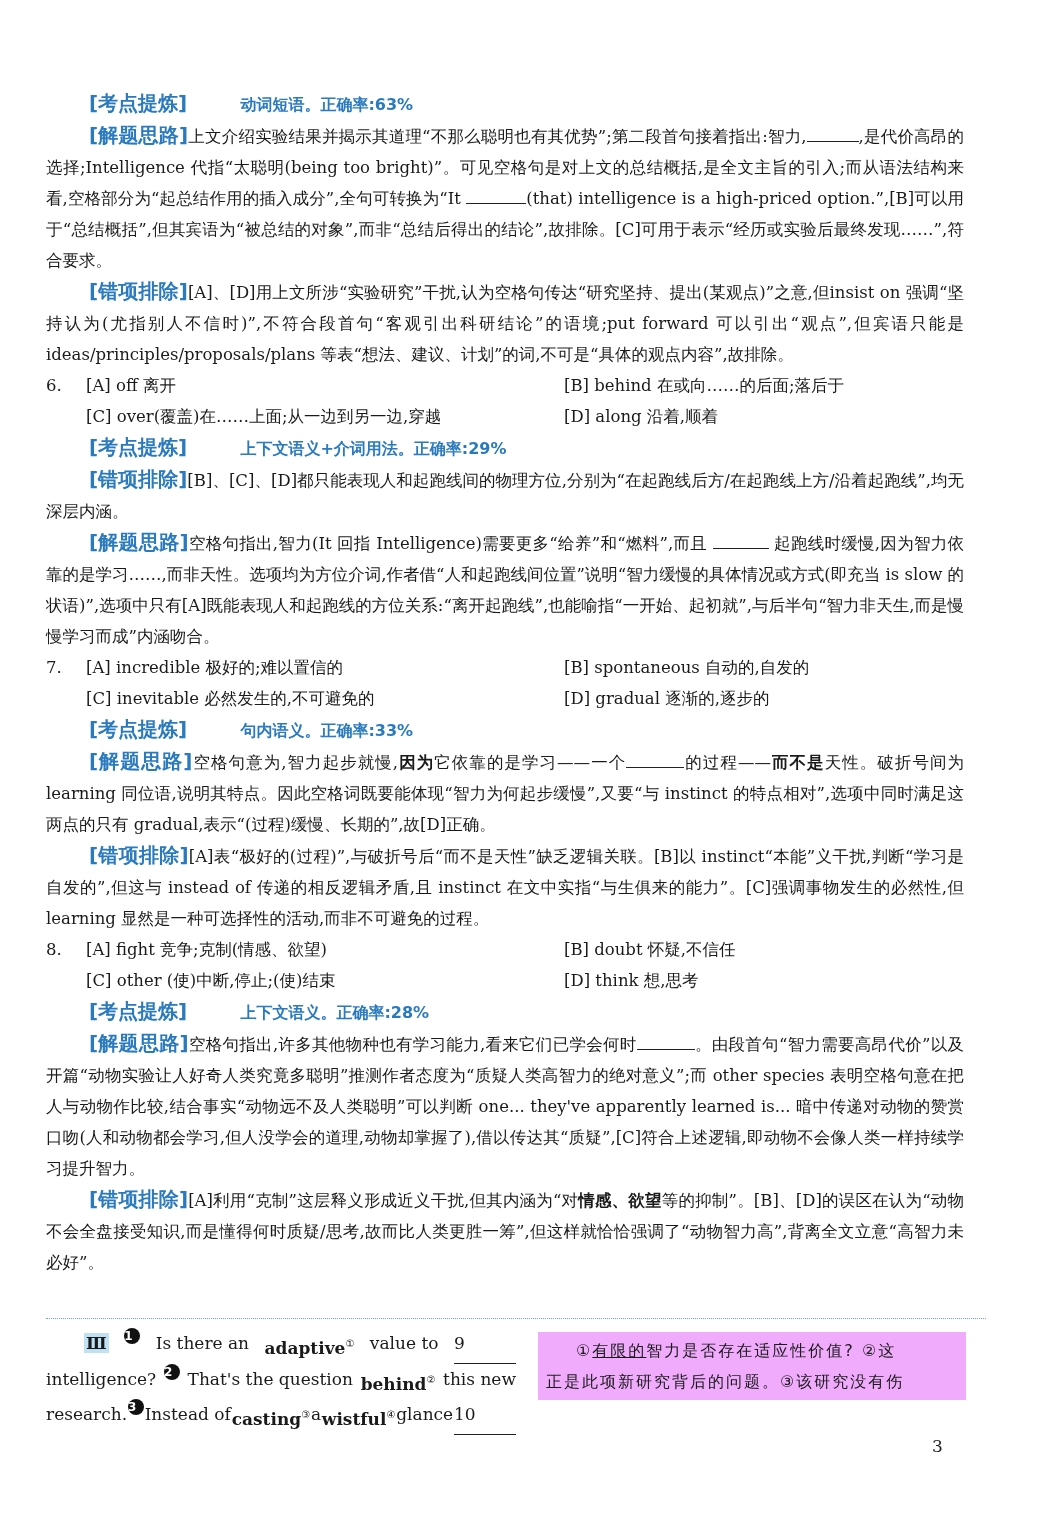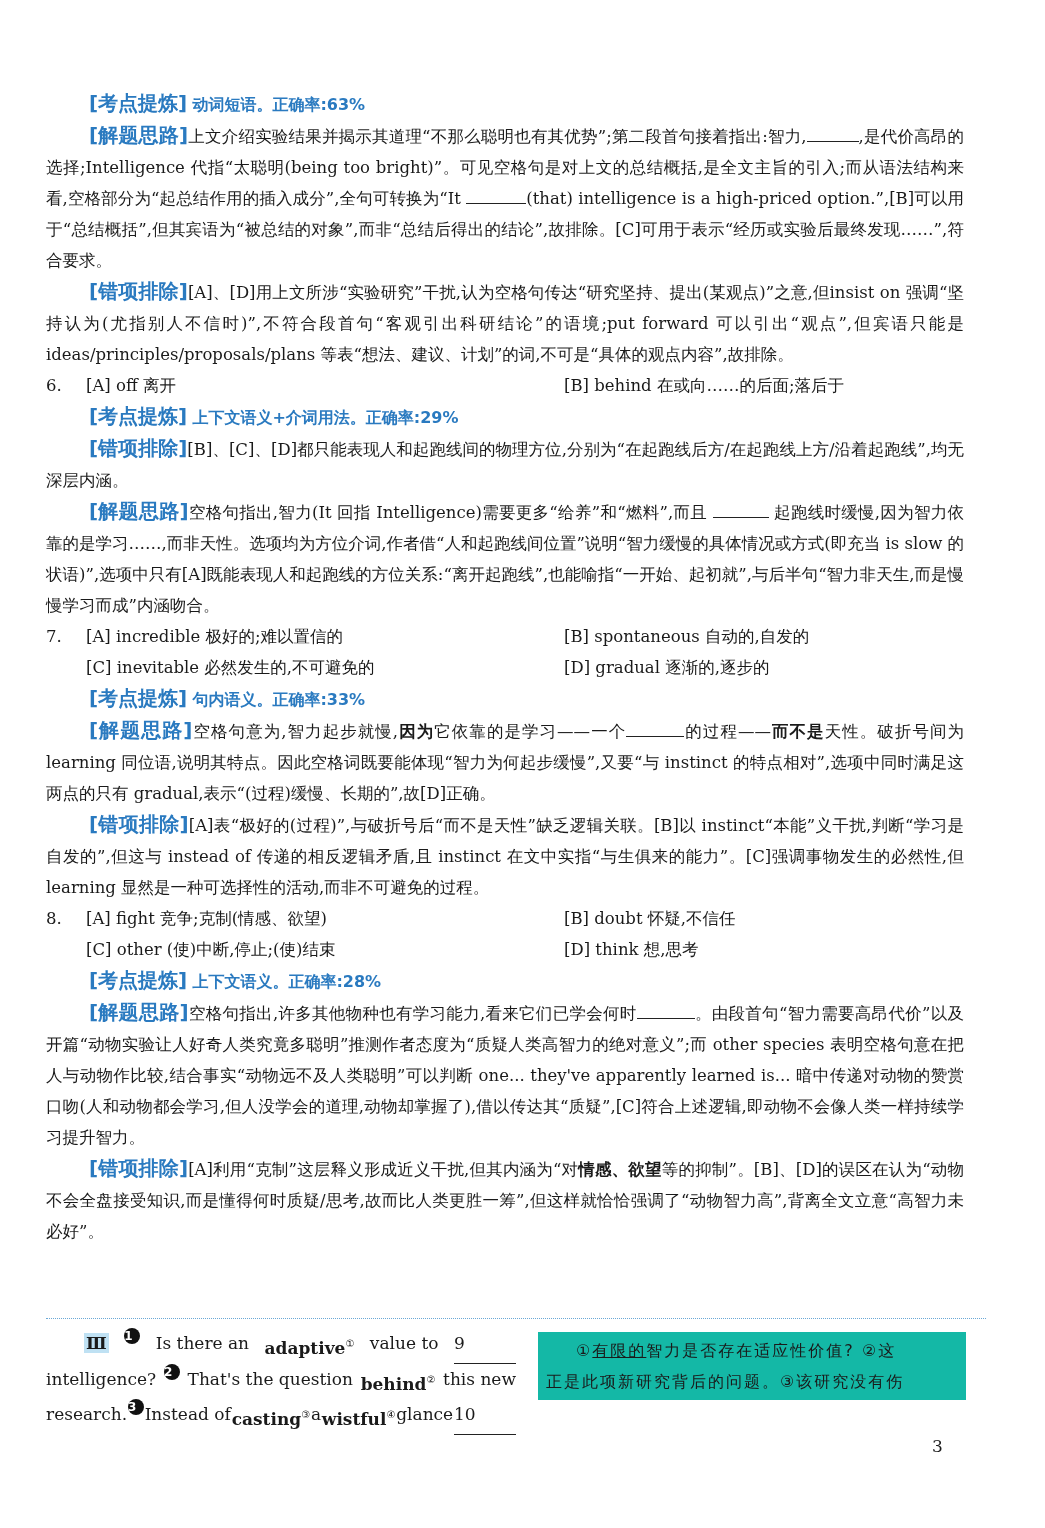--- a/index.html
+++ b/index.html
@@ -1,55 +1,60 @@
 <!DOCTYPE html>
 <html><head>
 <meta charset="utf-8">
 <style>
   html, body { margin:0; padding:0; background:#ffffff; }
   body { width:1045px; height:1528px; position:relative; overflow:hidden;
          font-family:"DejaVu Serif","Liberation Serif",serif; color:#1a1a1a; }
   .page { position:absolute; left:46px; top:88px; width:918px; font-size:16.5px; line-height:31px; }
   .p { margin:0; text-align:justify; text-indent:2.6em; }
   .tag { color:#2a7ac0; font-family:"DejaVu Sans","Liberation Sans",sans-serif; font-weight:bold; font-size:20px; }
-  .blue { color:#2a7ac0; font-family:"DejaVu Sans","Liberation Sans",sans-serif; font-weight:bold; font-size:16px; }
+  .blue { color:#2a7ac0; font-family:"DejaVu Sans","Liberation Sans",sans-serif; font-weight:bold; font-size:16px;margin-left:48px; }
   .blank { display:inline-block; border-bottom:1px solid #222; vertical-align:baseline; height:1em; }
   .opts { display:flex; flex-wrap:wrap; }
   .opt-row { display:flex; width:100%; }
   .num { width:40px; flex:none; }
   .opt-l { width:478px; flex:none; }
   .opt-r { flex:1; }
   .indent { width:40px; flex:none; }
   .bold { font-weight:bold; }
   .divider { position:absolute; left:46px; top:1318px; width:940px; border-top:1px dotted #6aa8d6; }
   .eng { position:absolute; left:46px; top:1328px; width:470px; font-size:17px; line-height:31px; text-align:justify; text-align-last:justify; }
   .eng .line { display:flex; justify-content:space-between; white-space:nowrap; }
   .roman { background:#bfe1f3; color:#1a1a1a; padding:0 2px; font-weight:bold; }
   .circ { display:inline-block; width:16px; height:16px; border-radius:50%; background:#111; color:#fff; font-size:12px; line-height:16px; text-align:center; font-family:"DejaVu Sans",sans-serif; font-weight:bold; vertical-align:1px; }
   sup { font-size:10px; }
   .ans-blank { display:inline-block; width:62px; border-bottom:1px solid #222; text-align:center; }
-  .trans { position:absolute; left:538px; top:1332px; width:428px; height:68px; background:#14b8a6;
+  .trans { position:absolute; left:538px; top:1332px; width:428px; height:68px; background:#f0abfc;
            font-family:"DejaVu Sans","Liberation Sans",sans-serif; font-size:16px; line-height:31px; padding:3px 8px; box-sizing:border-box; letter-spacing:2px; }
   .trans .u { text-decoration:underline; }
   .pagenum { position:absolute; left:932px; top:1436px; font-size:17px; }
 </style>
 </head>
 <body>
 
 <div class="page">
 
   <p class="p"><span class="tag">[考点提炼]</span> <span class="blue">动词短语。正确率:63%</span></p>
   <p class="p"><span class="tag">[解题思路]</span><span>上文介绍实验结果并揭示其道理“不那么聪明也有其优势”;第二段首句接着指出:智力,</span><span class="blank" style="width:52px"></span><span>,是代价高昂的选择;Intelligence 代指“太聪明(being too bright)”。可见空格句是对上文的总结概括,是全文主旨的引入;而从语法结构来看,空格部分为“起总结作用的插入成分”,全句可转换为“It</span> <span class="blank" style="width:60px"></span><span>(that) intelligence is a high-priced option.”,[B]可以用于“总结概括”,但其宾语为“被总结的对象”,而非“总结后得出的结论”,故排除。[C]可用于表示“经历或实验后最终发现……”,符合要求。</span></p>
   <p class="p"><span class="tag">[错项排除]</span><span>[A]、[D]用上文所涉“实验研究”干扰,认为空格句传达“研究坚持、提出(某观点)”之意,但insist on 强调“坚持认为(尤指别人不信时)”,不符合段首句“客观引出科研结论”的语境;put forward 可以引出“观点”,但宾语只能是 ideas/principles/proposals/plans 等表“想法、建议、计划”的词,不可是“具体的观点内容”,故排除。</span></p>
 
   <div class="opts">
     <div class="opt-row">
         <span class="num">6.</span>
         <span class="opt-l">[A] off 离开</span>
         <span class="opt-r">[B] behind 在或向……的后面;落后于</span>
+      </div>
+    <div class="opt-row">
+        <span class="indent"></span>
+        <span class="opt-l">[C] over(覆盖)在……上面;从一边到另一边,穿越</span>
+        <span class="opt-r">[D] along 沿着,顺着</span>
       </div>
   </div>
   <p class="p"><span class="tag">[考点提炼]</span> <span class="blue">上下文语义+介词用法。正确率:29%</span></p>
   <p class="p"><span class="tag">[错项排除]</span><span>[B]、[C]、[D]都只能表现人和起跑线间的物理方位,分别为“在起跑线后方/在起跑线上方/沿着起跑线”,均无深层内涵。</span></p>
   <p class="p"><span class="tag">[解题思路]</span><span>空格句指出,智力(It 回指 Intelligence)需要更多“给养”和“燃料”,而且</span> <span class="blank" style="width:56px"></span> <span>起跑线时缓慢,因为智力依靠的是学习……,而非天性。选项均为方位介词,作者借“人和起跑线间位置”说明“智力缓慢的具体情况或方式(即充当 is slow 的状语)”,选项中只有[A]既能表现人和起跑线的方位关系:“离开起跑线”,也能喻指“一开始、起初就”,与后半句“智力非天生,而是慢慢学习而成”内涵吻合。</span></p>
 
   <div class="opts">
     <div class="opt-row">
         <span class="num">7.</span>
         <span class="opt-l">[A] incredible 极好的;难以置信的</span>

